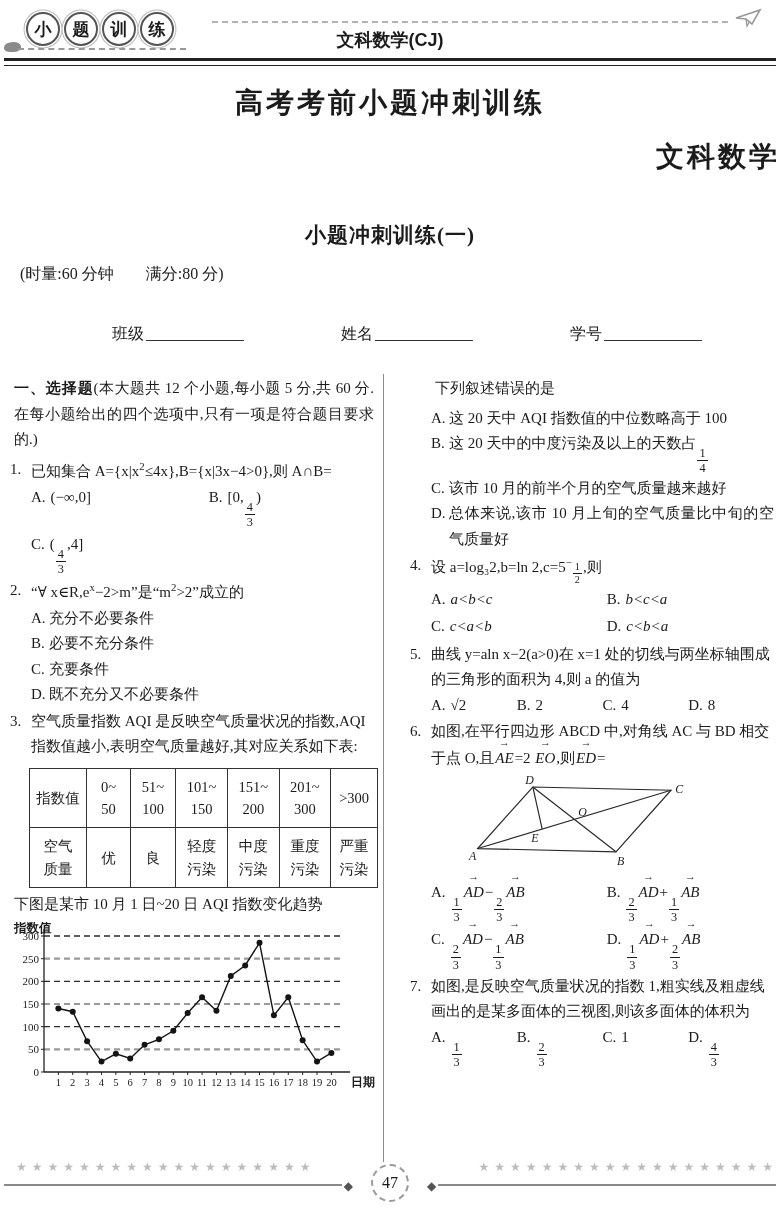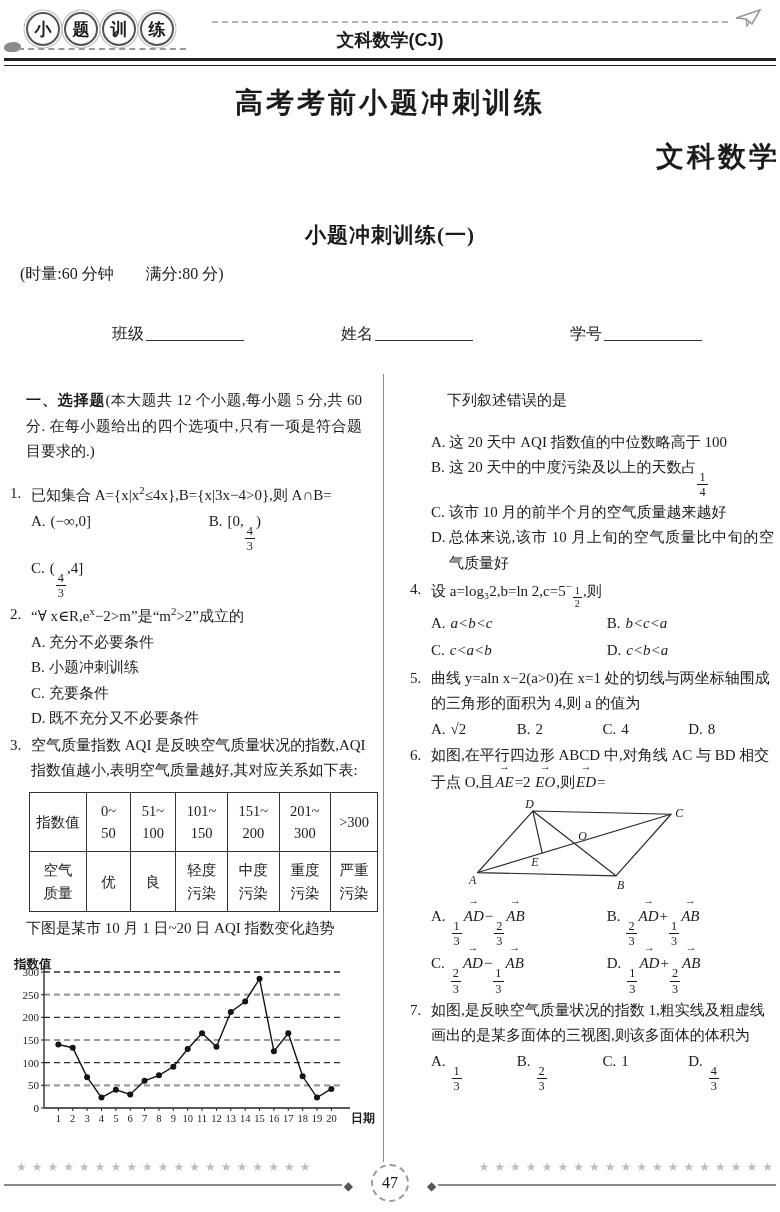--- a/index.html
+++ b/index.html
@@ -37,21 +37,21 @@
   .blank{display:inline-block;width:98px;border-bottom:1px solid #333;height:1em;
          vertical-align:-2px;margin-left:2px;}
 
   
   .cols{position:absolute;top:372px;left:10px;right:6px;bottom:44px;display:flex;
         font-size:15px;line-height:1.7;}
   .col{width:378px;}
   .col.left{padding-right:4px;}
   .col.right{padding-left:25px;}
   .vdiv{width:1px;background:#8a8a8a;margin:2px 1px 6px 1px;}
-  p{margin:16px;}
+  p{margin:4px;}
   .jt{text-align:justify;}
   .q{position:relative;padding-left:21px;margin-top:1px;}
   .q .num{position:absolute;left:0;top:0;}
   .sec-head b{letter-spacing:0.5px;}
 
   .opts2{display:grid;grid-template-columns:1.05fr 1fr;padding-left:21px;}
   .opts2 .opt{padding:1px 0;}
   .opts1 .optline{position:relative;padding-left:39px;text-align:justify;}
   .opts1 .optline .ol{position:absolute;left:21px;}
   .opts4{display:flex;padding-left:21px;}
@@ -153,21 +153,21 @@
                 <span class="fd">3</span>
               </span>,4]</span></span>
       </div>
 
       <div class="q">
         <span class="num">2.</span>
         <span>“∀ x∈R,e<sup>x</sup>−2&gt;m”是“m<sup>2</sup>&gt;2”成立的</span>
       </div>
       <div class="opts1">
         <div class="optline"><span class="ol">A.</span><span>充分不必要条件</span></div>
-        <div class="optline"><span class="ol">B.</span><span>小题冲刺训练</span></div>
+        <div class="optline"><span class="ol">B.</span><span>必要不充分条件</span></div>
         <div class="optline"><span class="ol">C.</span><span>充要条件</span></div>
         <div class="optline"><span class="ol">D.</span><span>既不充分又不必要条件</span></div>
       </div>
 
       <div class="q">
         <span class="num">3.</span>
         <span>空气质量指数 AQI 是反映空气质量状况的指数,AQI 指数值越小,表明空气质量越好,其对应关系如下表:</span>
       </div>
 
       <table class="aqi-table">

